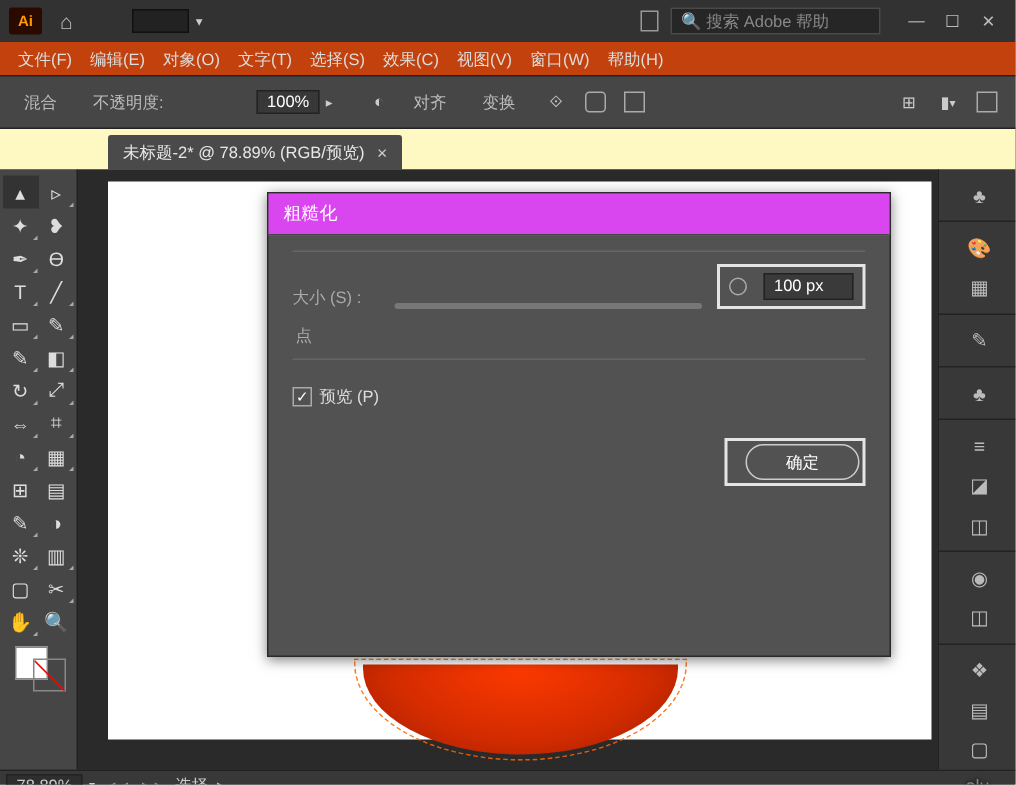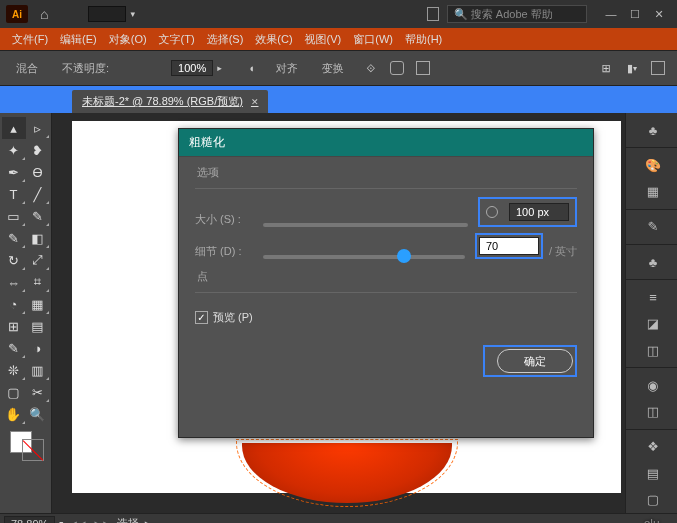--- a/index.html
+++ b/index.html
@@ -16,21 +16,21 @@
   .titlebar .winctrl div { width: 24px; height: 20px; display: flex; align-items: center; justify-content: center; color: #bbb; font-size: 11px; }
   .menubar { background: #c2410c; height: 22px; display: flex; align-items: center; padding: 0 6px; }
   .menubar .item { color: #ddd; padding: 0 6px; font-size: 11px; }
   .controlbar { background: #464646; height: 36px; display: flex; align-items: center; padding: 0 6px; border-top: 1px solid #222; border-bottom: 1px solid #222; justify-content: center; }
   .controlbar .lbl { color: #bbb; margin-right: 14px; margin-left: 10px; }
   .controlbar .opacity-val { background: #383838; border: 1px solid #222; padding: 1px 6px; color: #fff; margin-left: 48px; }
   .controlbar .btnchev { margin-left: 4px; color: #ccc; font-size: 9px; }
   .controlbar .gap { width: 18px; }
   .controlbar .ico { width: 22px; height: 22px; display: flex; align-items: center; justify-content: center; color: #ccc; margin: 0 2px; }
   .controlbar .sq { width: 14px; height: 14px; border: 1px solid #aaa; }
-  .tabbar-wrap { background: #3b82f6; padding: 4px 0 0 72px; text-decoration: underline; }
+  .tabbar-wrap { background: #fef9c3; padding: 4px 0 0 72px; }
   .tabbar-wrap .tabrow { display: flex; align-items: center; }
   .tabbar-wrap .tab { background: #4a4a4a; color: #e8e8e8; padding: 4px 10px; font-size: 11px; border-top-left-radius: 2px; border-top-right-radius: 2px; display: flex; align-items: center; }
   .tabbar-wrap .tab .close { margin-left: 8px; font-size: 9px; color: #ccc; }
   .mainrow { display: flex; position: relative; height: 400px; }
   .toolbar { background: #464646; width: 52px; padding: 4px 2px; display: flex; flex-direction: column; align-items: center; border-right: 1px solid #222; }
   .toolbar .pair { display: flex; }
   .toolbar .tool { width: 24px; height: 22px; display: flex; align-items: center; justify-content: center; color: #ddd; font-size: 13px; position: relative; }
   .toolbar .tool.sel { background: #333; }
   .toolbar .tool .tri { position: absolute; right: 1px; bottom: 1px; width: 0; height: 0; border-left: 3px solid transparent; border-bottom: 3px solid #aaa; }
   .toolbar .sw { margin-top: 6px; position: relative; width: 36px; height: 30px; }
@@ -45,38 +45,38 @@
   .sel-line { position: absolute; border-top: 1px solid #2a7fff; }
   .statusbar { background: #383838; height: 20px; display: flex; align-items: center; padding: 0 4px; border-top: 1px solid #222; color: #ccc; font-size: 10px; }
   .statusbar .zoom { background: #2e2e2e; border: 1px solid #222; padding: 1px 6px; }
   .statusbar .chev { margin-left: 4px; font-size: 8px; }
   .statusbar .arrows { margin: 0 8px; color: #999; }
   .statusbar .watermark { margin-left: auto; color: #888; text-shadow: 0 0 3px #000; font-size: 12px; }
   .rpanels { width: 52px; background: #383838; display: flex; flex-direction: column; align-items: center; padding-top: 4px; border-left: 1px solid #222; }
   .rpanels .picon { width: 36px; height: 26px; margin: 4px 0; display: flex; align-items: center; justify-content: center; color: #bbb; border-left: 3px solid transparent; font-size: 13px; }
   .rpanels .sep { width: 100%; height: 1px; background: #222; margin: 4px 0; }
   .dialog { position: absolute; left: 178px; top: 128px; width: 416px; height: 310px; background: #525252; border: 1px solid #2a2a2a; box-shadow: 0 2px 8px rgba(0,0,0,0.5); }
-  .dialog .dtitlebar { background: #0f766e; height: 28px; display: flex; align-items: center; padding: 0 10px; border-bottom: 1px solid #464646; }
+  .dialog .dtitlebar { background: #d946ef; height: 28px; display: flex; align-items: center; padding: 0 10px; border-bottom: 1px solid #464646; }
   .dialog .dtitle { color: #fff; font-size: 12px; font-weight: 500; }
   .dialog .dbody { padding: 8px 16px; color: #aaa; }
   .dialog .grp { margin-bottom: 10px; }
   .dialog .gtitle { color: #aaa; font-size: 11px; margin-bottom: 8px; padding-left: 2px; }
   .dialog .hr { border: none; border-top: 1px solid #666; margin: 2px 0 8px; }
   .dialog .row { display: flex; align-items: flex-end; margin: 6px 0; min-height: 22px; }
   .dialog .row .lab { width: 58px; text-align: left; color: #aaa; }
   .dialog .slider { flex: 1; height: 4px; background: #777; border-radius: 2px; position: relative; margin: 0 10px; }
   .dialog .slider .knob { position: absolute; top: -6px; width: 14px; height: 14px; background: #2a9fff; border-radius: 50%; transform: translateX(-50%); }
   .dialog .radiogrp { display: flex; justify-content: center; align-items: center; }
   .dialog .radio { display: flex; align-items: center; margin: 0 10px; color: #ddd; }
   .dialog .radio .rb { width: 12px; height: 12px; border: 1px solid #aaa; border-radius: 50%; margin-right: 5px; display: flex; align-items: center; justify-content: center; }
   .dialog .radio .rb.on::after { content: ""; width: 6px; height: 6px; background: #fff; border-radius: 50%; }
   .dialog .valbox { background: #3a3a3a; border: 1px solid #222; padding: 2px 6px; color: #fff; min-width: 60px; font-size: 11px; height: 18px; display: flex; align-items: center; }
   .dialog .valbox.white { background: #fff; color: #000; }
   .dialog .unit { margin-left: 6px; color: #999; }
-  .dialog .redbox { border: 2px solid #3b82f6; padding: 2px; }
+  .dialog .redbox { border: 2px solid #e5e5e5; padding: 2px; }
   .dialog .check { display: flex; align-items: center; color: #ddd; }
   .dialog .check .cb { width: 13px; height: 13px; border: 1px solid #aaa; margin-right: 5px; display: flex; align-items: center; justify-content: center; font-size: 10px; color: #fff; }
   .dialog .btnrow { display: flex; justify-content: flex-end; padding: 6px 16px 12px; }
   .dialog .btn { width: 76px; height: 24px; border: 1px solid #ccc; border-radius: 12px; display: flex; align-items: center; justify-content: center; color: #fff; margin-left: 10px; background: #525252; }
 </style>
 </head>
 <body>
 
 <div class="titlebar">
   <div class="ai-logo">Ai</div>
@@ -248,44 +248,33 @@
   <div class="watermark">.olu....</div>
 </div>
 
 <div class="dialog">
   <div class="dtitlebar">
     <div class="dtitle">粗糙化</div>
   </div>
   <div class="dbody">
 
     <div class="grp">
-      <div class="gtitle">选项</div>
       <hr class="hr">
       <div class="row">
         <div class="lab">大小 (S) :</div>
         <div class="slider"></div>
         <div class="redbox">
           <div style="display:flex; align-items:center; padding:2px 4px;">
             <div class="radio" style="margin:0 6px 0 0">
                 <div class="rb"></div>
               </div>
             <div class="valbox">100 px</div>
           </div>
         </div>
       </div>
-      <div class="row">
-        <div class="lab">细节 (D) :</div>
-        <div class="slider">
-            <div class="knob" style="left:70%"></div>
-          </div>
-        <div class="redbox">
-          <div class="valbox white">70</div>
-        </div>
-        <div class="unit">/ 英寸</div>
-      </div>
     </div>
 
     <div class="grp">
       <div class="gtitle">点</div>
       <hr class="hr">
     </div>
 
     <div class="row">
       <div class="check">
         <div class="cb">✓</div>

